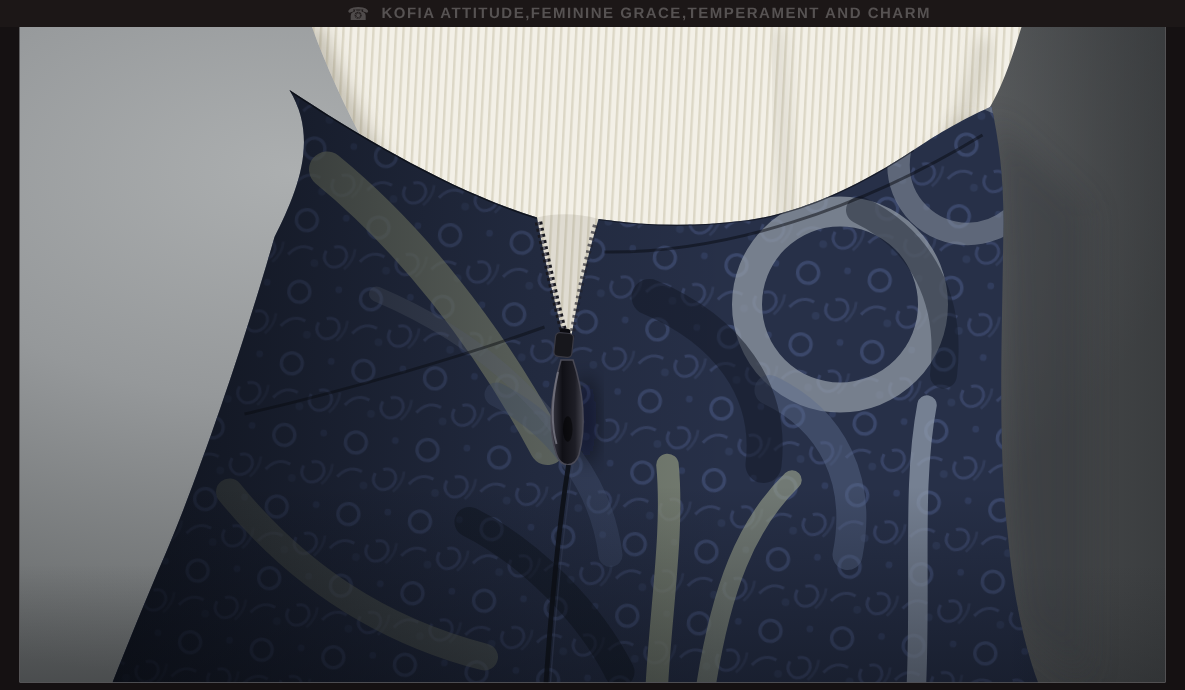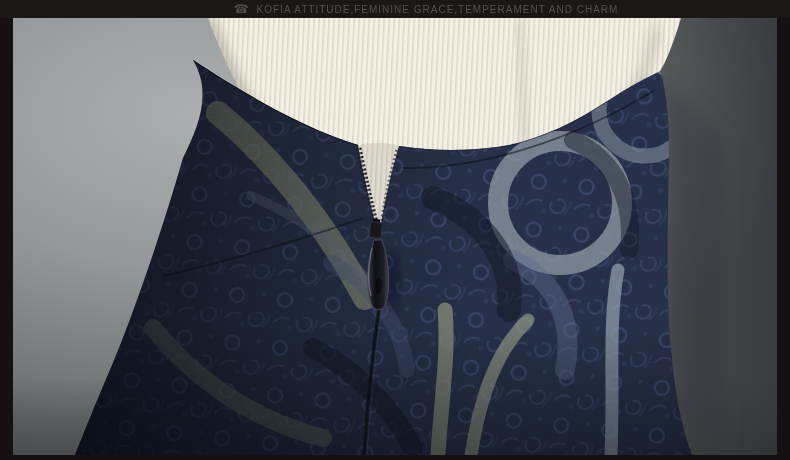--- a/index.html
+++ b/index.html
@@ -18,21 +18,21 @@
     background:var(--header-bg);
     display:flex;align-items:center;justify-content:center;
     padding-left:62px;
   }
   .topbar .tel{
     color:#4f4b4b;font-size:12px;line-height:1;margin-right:8px;
     font-family:"DejaVu Sans",sans-serif;
   }
   .topbar .title{
     color:var(--header-text);font-size:10px;letter-spacing:1px;
-    font-weight:normal;white-space:nowrap;
+    font-weight:bold;white-space:nowrap;
   }
   .photo{
     position:absolute;left:13px;top:18px;width:764px;height:437px;
     overflow:hidden;background:var(--bg-mid);
   }
   .photo svg{display:block;width:764px;height:437px}
 </style>
 </head>
 <body>
 

